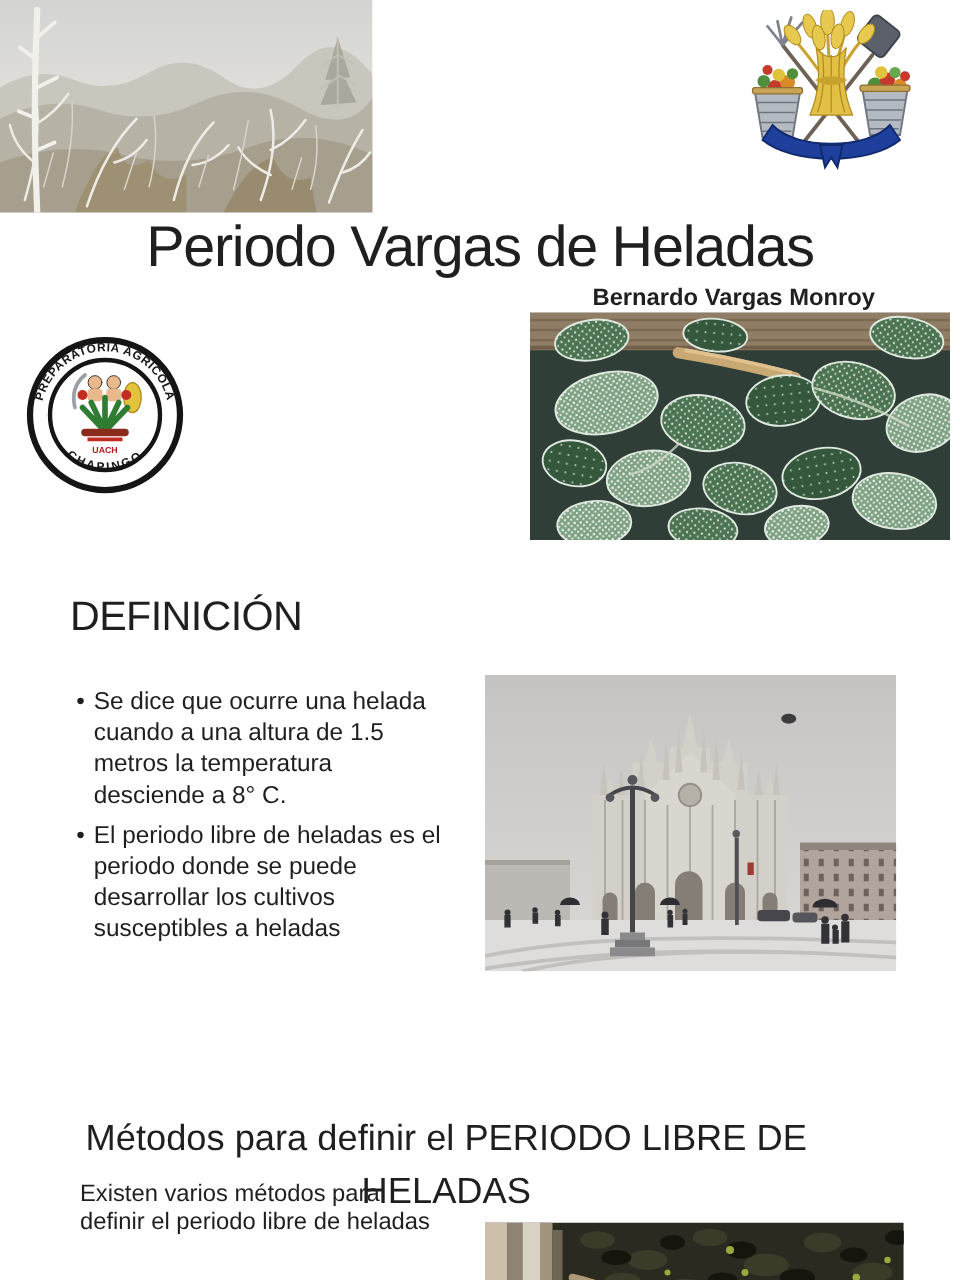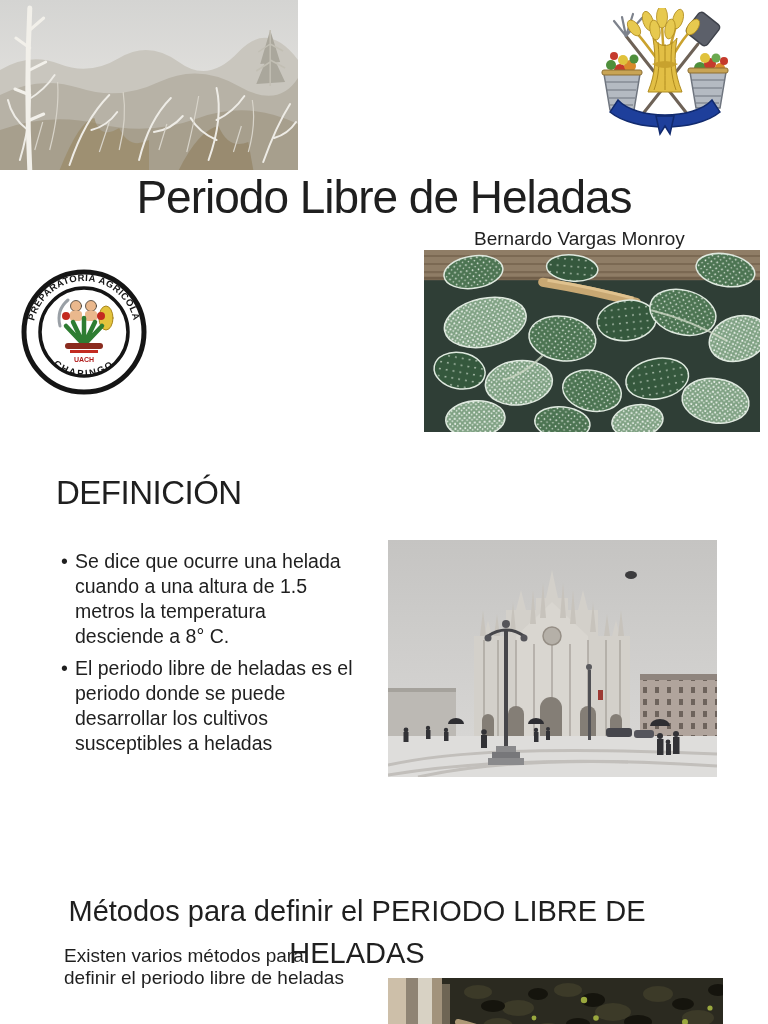--- a/index.html
+++ b/index.html
@@ -7,21 +7,21 @@
   body { font-family:"Liberation Sans", sans-serif; background:#ffffff; color:#1f1f1f; }
   .page { position:relative; width:768px; height:1024px; overflow:hidden; background:#ffffff; }
   .abs { position:absolute; }
   .photo svg, .art svg { width:100%; height:100%; display:block; }
   svg text { font-family:"Liberation Sans", sans-serif; }
 
   .photo-shrubs   { left:0;     top:0;     width:298px; height:170px; }
   .emblem         { left:596px; top:8px;   width:138px; height:134px; }
   .slide-title    { left:0;     top:170px; width:768px; text-align:center;
                     font-size:46px; font-weight:400; letter-spacing:-1px; line-height:1.2; }
-  .author         { left:474px; top:228px; font-size:19px; line-height:22px; }
+  .author         { left:474px; top:228px; font-size:19px; line-height:22px;font-weight:bold; }
   .seal           { left:20px;  top:266px; width:128px; height:132px; }
   .photo-leaves   { left:424px; top:250px; width:336px; height:182px; }
   .def-heading    { left:56px;  top:474px; font-size:33px; font-weight:400; letter-spacing:-0.5px; }
   .bullets        { left:61px;  top:549px; width:294px; list-style:none; }
   .bullets li     { display:flex; font-size:19.5px; line-height:25px; margin-bottom:7px; }
   .bullets .marker{ width:14px; flex:none; }
   .bullets .btext { flex:1; }
   .photo-cathedral{ left:388px; top:540px; width:329px; height:237px; }
   .m-heading      { left:57px;  top:890px; width:600px; font-size:29px; line-height:42px; font-weight:400;text-align:center; }
   .m-body         { left:64px;  top:945px; width:290px; font-size:19px; line-height:22px; }
@@ -122,21 +122,21 @@
             <circle cx="128" cy="53" r="4" fill="#c53a2c"></circle>
           <path d="M94,64 L130,64 L124,100 L100,100 Z" fill="#b4bac2" stroke="#6f757f" stroke-width="1.5"></path>
           <path d="M96,72 h32 M97,80 h29 M99,88 h26 M100,95 h23" stroke="#6f757f" stroke-width="1.2"></path>
           <rect x="92" y="60" width="40" height="5" rx="2" fill="#c8a455" stroke="#8d6f33" stroke-width="1"></rect>
         </g>
         <path d="M22,92 C40,112 98,112 116,92 L124,104 C100,124 38,124 14,104 Z" fill="#1e3f9b" stroke="#112a6e" stroke-width="1.5"></path>
         <path d="M60,108 L78,108 L74,126 L69,118 L64,126 Z" fill="#1e3f9b" stroke="#112a6e" stroke-width="1.5"></path>
       </svg>
     </div>
 
-    <h1 class="abs slide-title">Periodo Libre de Heladas</h1>
+    <h1 class="abs slide-title">Periodo Vargas de Heladas</h1>
     <div class="abs author">Bernardo Vargas Monroy</div>
 
     <div class="abs art seal">
       <svg viewBox="0 0 128 132" aria-hidden="true">
         <circle cx="64" cy="66" r="60" fill="#ffffff" stroke="#151515" stroke-width="5"></circle>
         <circle cx="64" cy="66" r="44" fill="#ffffff" stroke="#151515" stroke-width="3.5"></circle>
         <defs>
           <path id="arcT" d="M 13,66 A 51,51 0 1 1 115,66" fill="none"></path>
           <path id="arcB" d="M 20,80 A 47,47 0 0 0 108,80" fill="none"></path>
         </defs>

